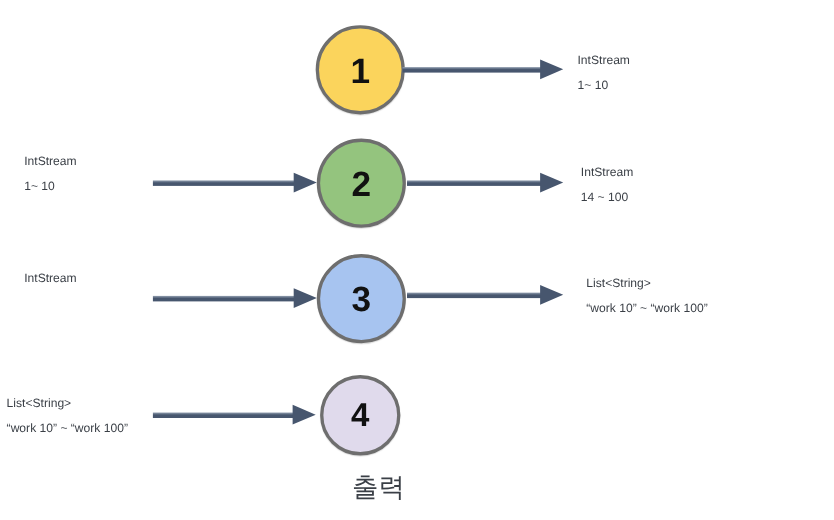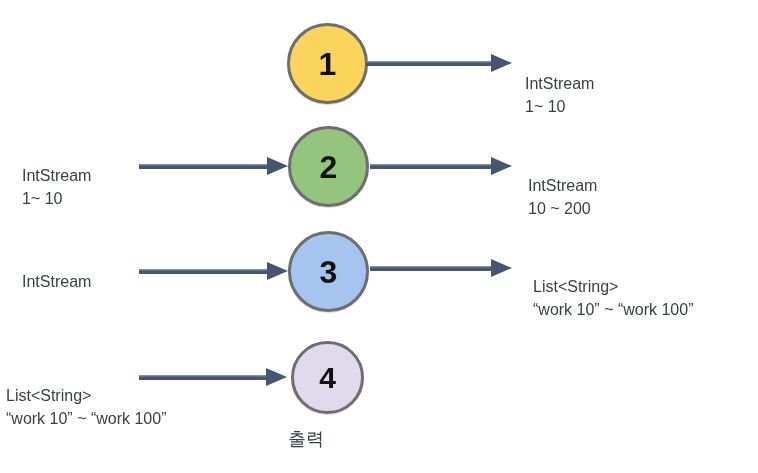--- a/index.html
+++ b/index.html
@@ -51,32 +51,31 @@
     height: 0;
     border-top: 9px solid transparent;
     border-bottom: 9px solid transparent;
     border-left: 21px solid var(--arrow, #47566e);
     margin-left: -1px;
   }
 
   
   .label {
     position: absolute;
-    font-size: 16px;
+    font-size: 11px;
     line-height: 23px;
     color: var(--text, #3a3f46);
     white-space: nowrap;
-    margin-top: 28px;
   }
 
   .caption {
     position: absolute;
-    font-size: 18px;
+    font-size: 24px;
     color: var(--text, #3a3f46);
-    text-align: left;
+    text-align: right;
   }
 </style>
 </head>
 <body>
 
 <div class="canvas">
 
   <div class="circle c-size-lg" style="left: 287px; top: 23px; background: rgb(251, 212, 92);">
     <span class="num">1</span>
   </div>
@@ -99,21 +98,21 @@
   </div>
   <div class="circle c-size-lg" style="left: 288px; top: 126px; background: rgb(148, 196, 126);">
     <span class="num">2</span>
   </div>
   <div class="arrow" style="left:370px; top:157px; width:142px;">
     <div class="shaft"></div>
     <div class="head"></div>
   </div>
   <div class="label" style="left:528px; top:146px;">
     <div>IntStream</div>
-    <div>10 ~ 200</div>
+    <div>14 ~ 100</div>
   </div>
 
   <div class="label" style="left:22px; top:242px;">
     <div>IntStream</div>
   </div>
   <div class="arrow" style="left:139px; top:262px; width:149px;">
     <div class="shaft"></div>
     <div class="head"></div>
   </div>
   <div class="circle c-size-lg" style="left: 288px; top: 231px; background: rgb(167, 196, 240);">

